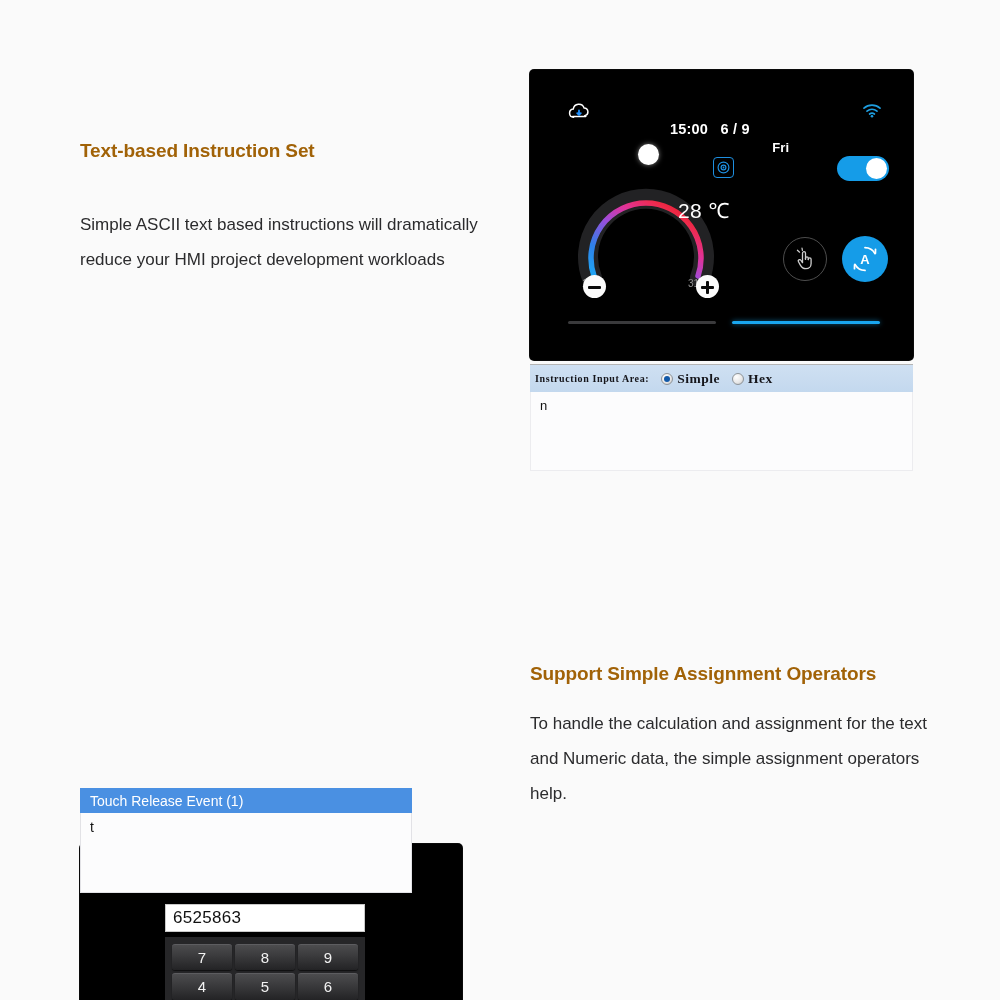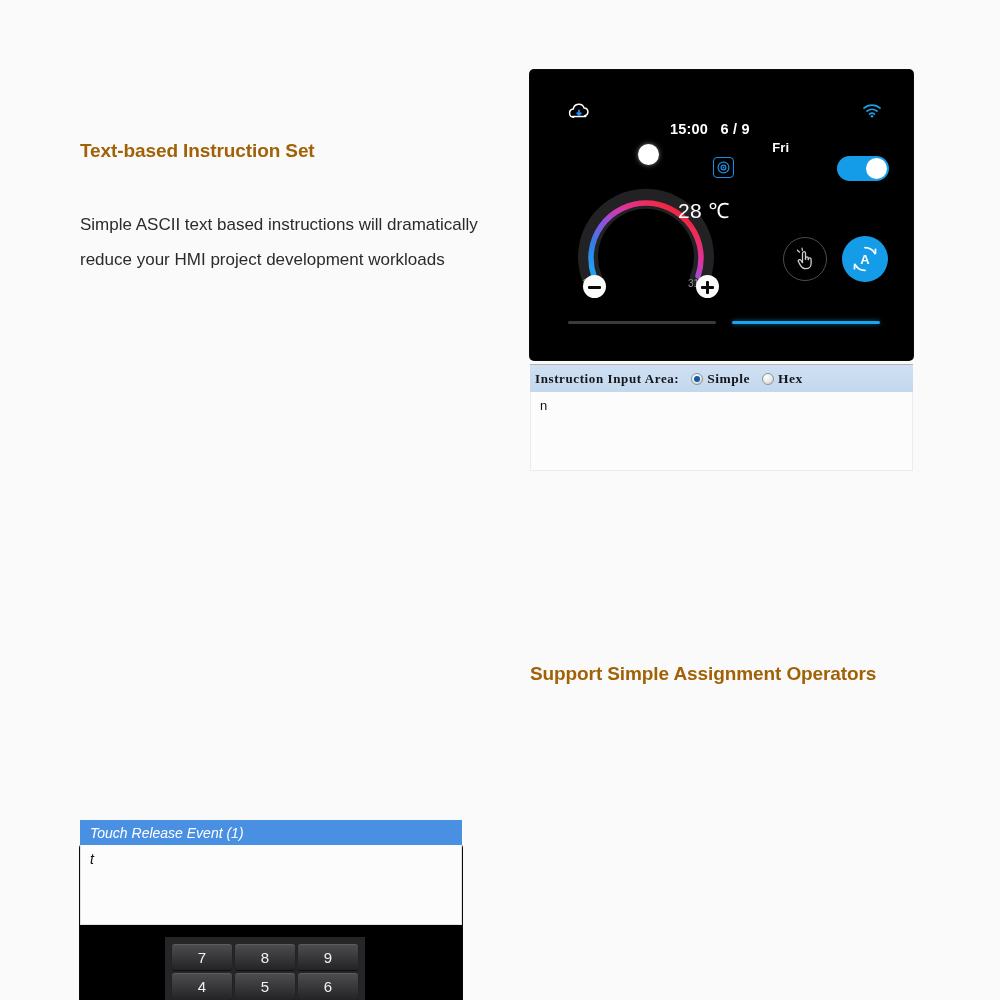--- a/index.html
+++ b/index.html
@@ -187,21 +187,21 @@
     background: linear-gradient(180deg, #cfe0f2 0%, #c3d8ee 100%);
     border-top: 1px solid #b5b5b5;
     height: 28px;
     display: flex;
     align-items: center;
     padding-left: 5px;
     box-sizing: border-box;
   }
   #instruction-header .label {
     font-family: "Liberation Serif", serif;
-    font-size: 13px;
+    font-size: 10px;
     color: #15151a;
     letter-spacing: 0.6px;
     font-weight: 600;
   }
   .radio-opt {
     display: flex; align-items: center;
     margin-left: 12px;
   }
   .radio-dot {
     width: 12px; height: 12px;
@@ -286,23 +286,22 @@
     display: flex;
     align-items: center;
     justify-content: center;
     color: #f2f2f2;
     font-size: 15px;
     box-shadow: 0 1px 1px rgba(0,0,0,.6);
   }
 
   
   #touch-event-area {
-    left: 80px; top: 820px;
-    width: 382px;
-    font-style: italic;
+    left: 80px; top: 788px;
+    width: 332px;
   }
   #touch-event-header {
     background: #4a90e2;
     height: 25px;
     display: flex;
     align-items: center;
     padding-left: 10px;
     box-sizing: border-box;
     color: #ffffff;
     font-size: 14px;
@@ -425,33 +424,35 @@
       <span class="radio-dot"></span>
       <span class="rtext">Hex</span>
     </label>
   </div>
   <div id="instruction-textarea">n</div>
 </div>
 
 <div class="abs device-screen" id="password-panel">
   <div id="password-title">Your Password</div>
 
+  <div id="password-input">6525863</div>
 
   <div id="keypad">
     <div class="key">7</div>
     <div class="key">8</div>
     <div class="key">9</div>
     <div class="key">4</div>
     <div class="key">5</div>
     <div class="key">6</div>
 
   </div>
 
 </div>
 
 <div class="abs" id="touch-event-area">
   <div id="touch-event-header">Touch Release Event (1)</div>
   <div id="touch-event-textarea">t</div>
 </div>
 
 <div class="abs" id="block-assignment-ops">
   <div class="feature-heading">Support Simple Assignment Operators</div>
+  <div class="feature-body">To handle the calculation and assignment for the text and Numeric data, the simple assignment operators help.</div>
 </div>
 
 </body></html>

